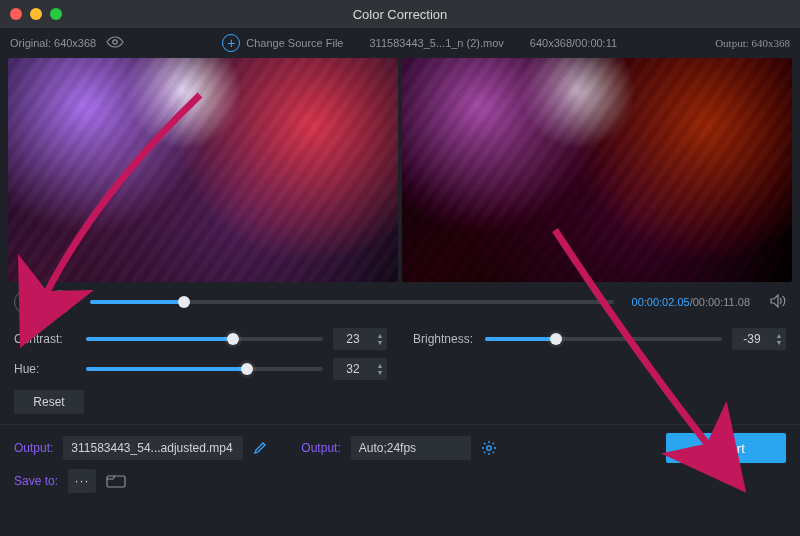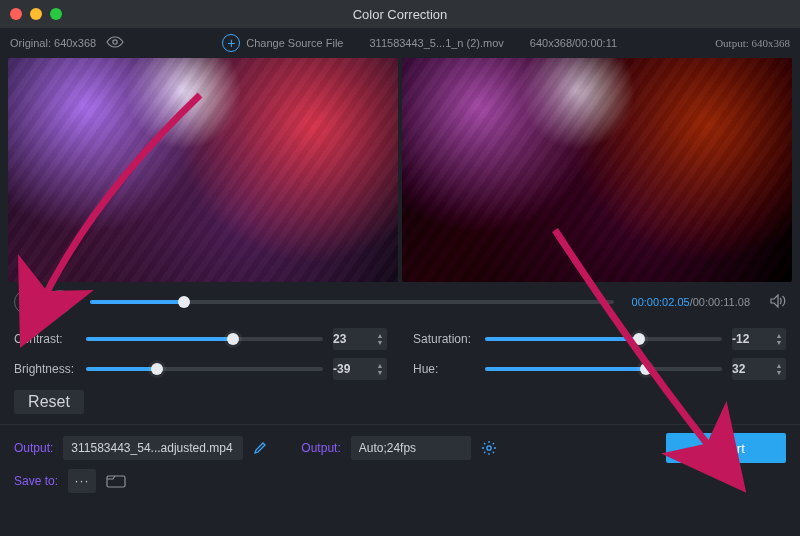--- a/index.html
+++ b/index.html
@@ -80,24 +80,24 @@
   .sliders {
     display: grid; grid-template-columns: 1fr 1fr; gap: 8px 26px;
     padding: 6px 14px 4px;
   }
   .srow { display: flex; align-items: center; gap: 10px; }
   .srow .lbl { width: 62px; font-size: 12px; color: #b7bcc2; }
   .srow .track { flex: 1; height: 4px; background: #3a3f47; border-radius: 2px; position: relative; }
   .srow .track .fill { position: absolute; left: 0; top: 0; bottom: 0; background: #3aa6ff; border-radius: 2px; }
   .srow .track .thumb { position: absolute; top: 50%; width: 12px; height: 12px; background: #e8ebef; border-radius: 50%; transform: translate(-50%, -50%); box-shadow: 0 0 0 3px rgba(255,255,255,0.06); }
   .spin { display: flex; align-items: center; background: #2c3138; border-radius: 2px; height: 22px; }
-  .spin .val { width: 40px; text-align: left; color: #cfd3d8; font-size: 12px; font-weight: bold; }
+  .spin .val { width: 40px; text-align: center; color: #cfd3d8; font-size: 12px; }
   .spin .arrows { width: 14px; display: flex; flex-direction: column; color: #8d9399; font-size: 7px; line-height: 7px; text-align: center; }
   .reset-btn { margin: 6px 14px 8px; width: 70px; height: 24px; background: #2c3138; color: #cfd3d8;
-    border: none; border-radius: 2px; font-size: 16px; cursor: pointer; }
+    border: none; border-radius: 2px; font-size: 12px; cursor: pointer; }
 
   .divider { height: 1px; background: #2a2e34; margin: 2px 0; }
 
   
   .outrow { display: flex; align-items: center; padding: 6px 14px; font-size: 12px; gap: 10px; }
   .field-label { color: #8b5cf6; }
   .field-box { background: #2c3138; border-radius: 2px; height: 24px; display: flex; align-items: center; padding: 12px 8px; color: #cfd3d8; }
   .gear-icon, .pencil-icon, .folder-icon { display: inline-flex; cursor: pointer; }
   .export-btn {
     margin-left: auto; background: #2aa6f0; color: #fff; border: none;
@@ -187,34 +187,20 @@
     </div>
     <div class="spin">
       <span class="val">23</span>
       <span class="arrows">
           <span>▲</span>
           <span>▼</span>
         </span>
     </div>
   </div>
 
-  <div class="srow">
-    <span class="lbl">Saturation:</span>
-    <div class="track">
-      <div class="fill" style="width:65%"></div>
-      <div class="thumb" style="left:65%"></div>
-    </div>
-    <div class="spin">
-      <span class="val">-12</span>
-      <span class="arrows">
-          <span>▲</span>
-          <span>▼</span>
-        </span>
-    </div>
-  </div>
 
   <div class="srow">
     <span class="lbl">Brightness:</span>
     <div class="track">
       <div class="fill" style="width:30%"></div>
       <div class="thumb" style="left:30%"></div>
     </div>
     <div class="spin">
       <span class="val">-39</span>
       <span class="arrows">

